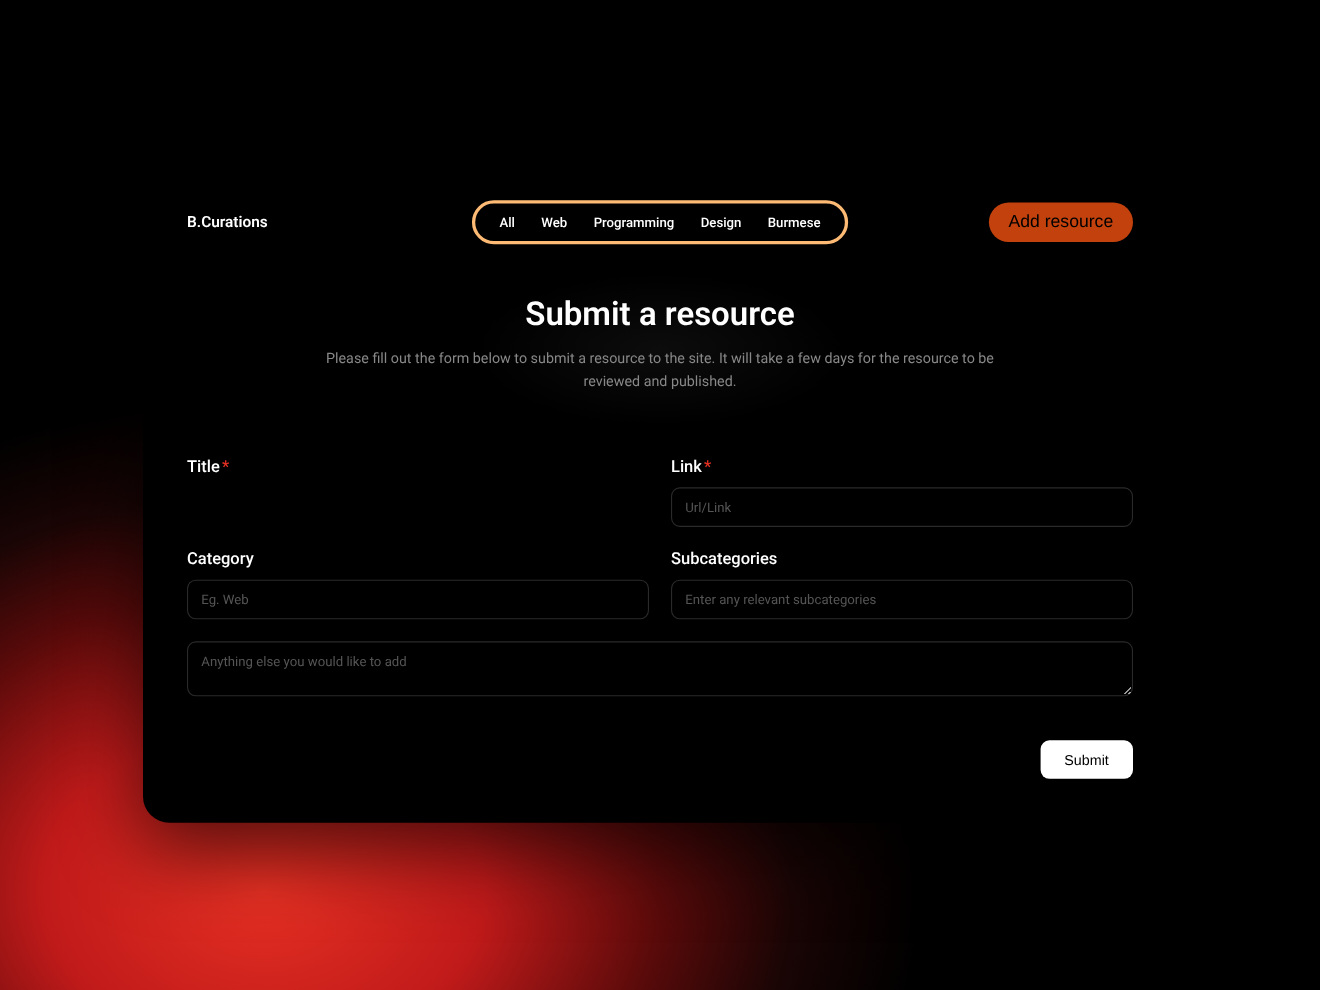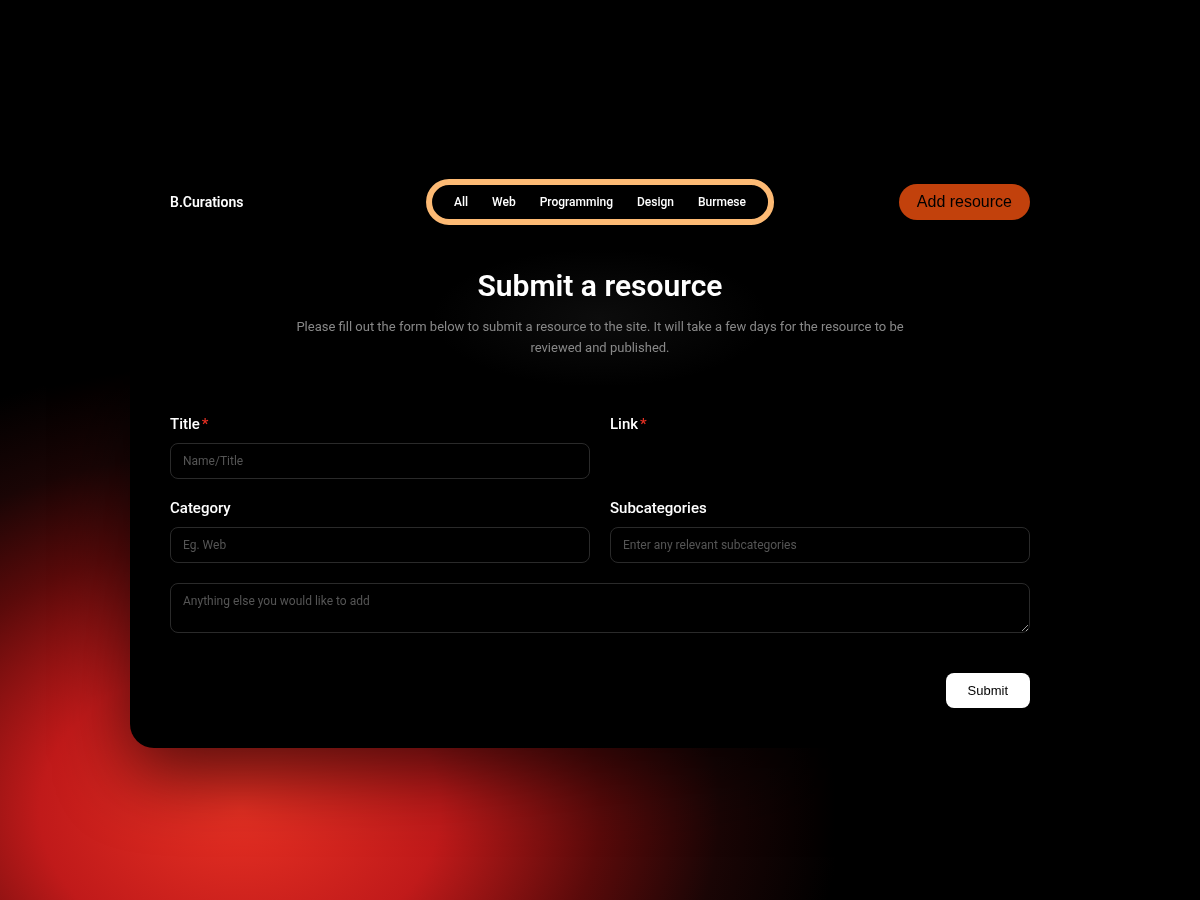--- a/index.html
+++ b/index.html
@@ -34,21 +34,21 @@
       margin-bottom: 48px;
     }
     .brand {
       color: #fff;
       font-size: 14px;
       font-weight: 600;
     }
     .nav {
       display: flex;
       gap: 24px;
-      border: 6px solid #fdba74;
+      border: 3px solid #fdba74;
       border-radius: 999px;
       padding: 10px 22px;
       position: absolute;
       left: 50%;
       transform: translateX(-50%);
     }
     .nav-item {
       color: #fff;
       font-size: 12px;
       font-weight: 500;
@@ -171,27 +171,27 @@
   <div class="hero">
     <h1 class="hero-title">Submit a resource</h1>
     <p class="hero-subtitle">Please fill out the form below to submit a resource to the site. It will take a few days for the resource to be reviewed and published.</p>
   </div>
 
   <form class="form">
     <div class="form-group">
       <label class="label">
         <span>Title</span><span class="required">*</span>
       </label>
-      <input class="input" type="text" placeholder="Name/Title" style="">
     </div>
 
     <div class="form-group">
       <label class="label">
         <span>Link</span><span class="required">*</span>
       </label>
+      <input class="input" type="text" placeholder="Url/Link" style="">
     </div>
 
     <div class="form-group">
       <label class="label">Category</label>
       <input class="input" type="text" placeholder="Eg. Web" style="">
     </div>
 
     <div class="form-group">
       <label class="label">Subcategories</label>
       <input class="input" type="text" placeholder="Enter any relevant subcategories" style="">

